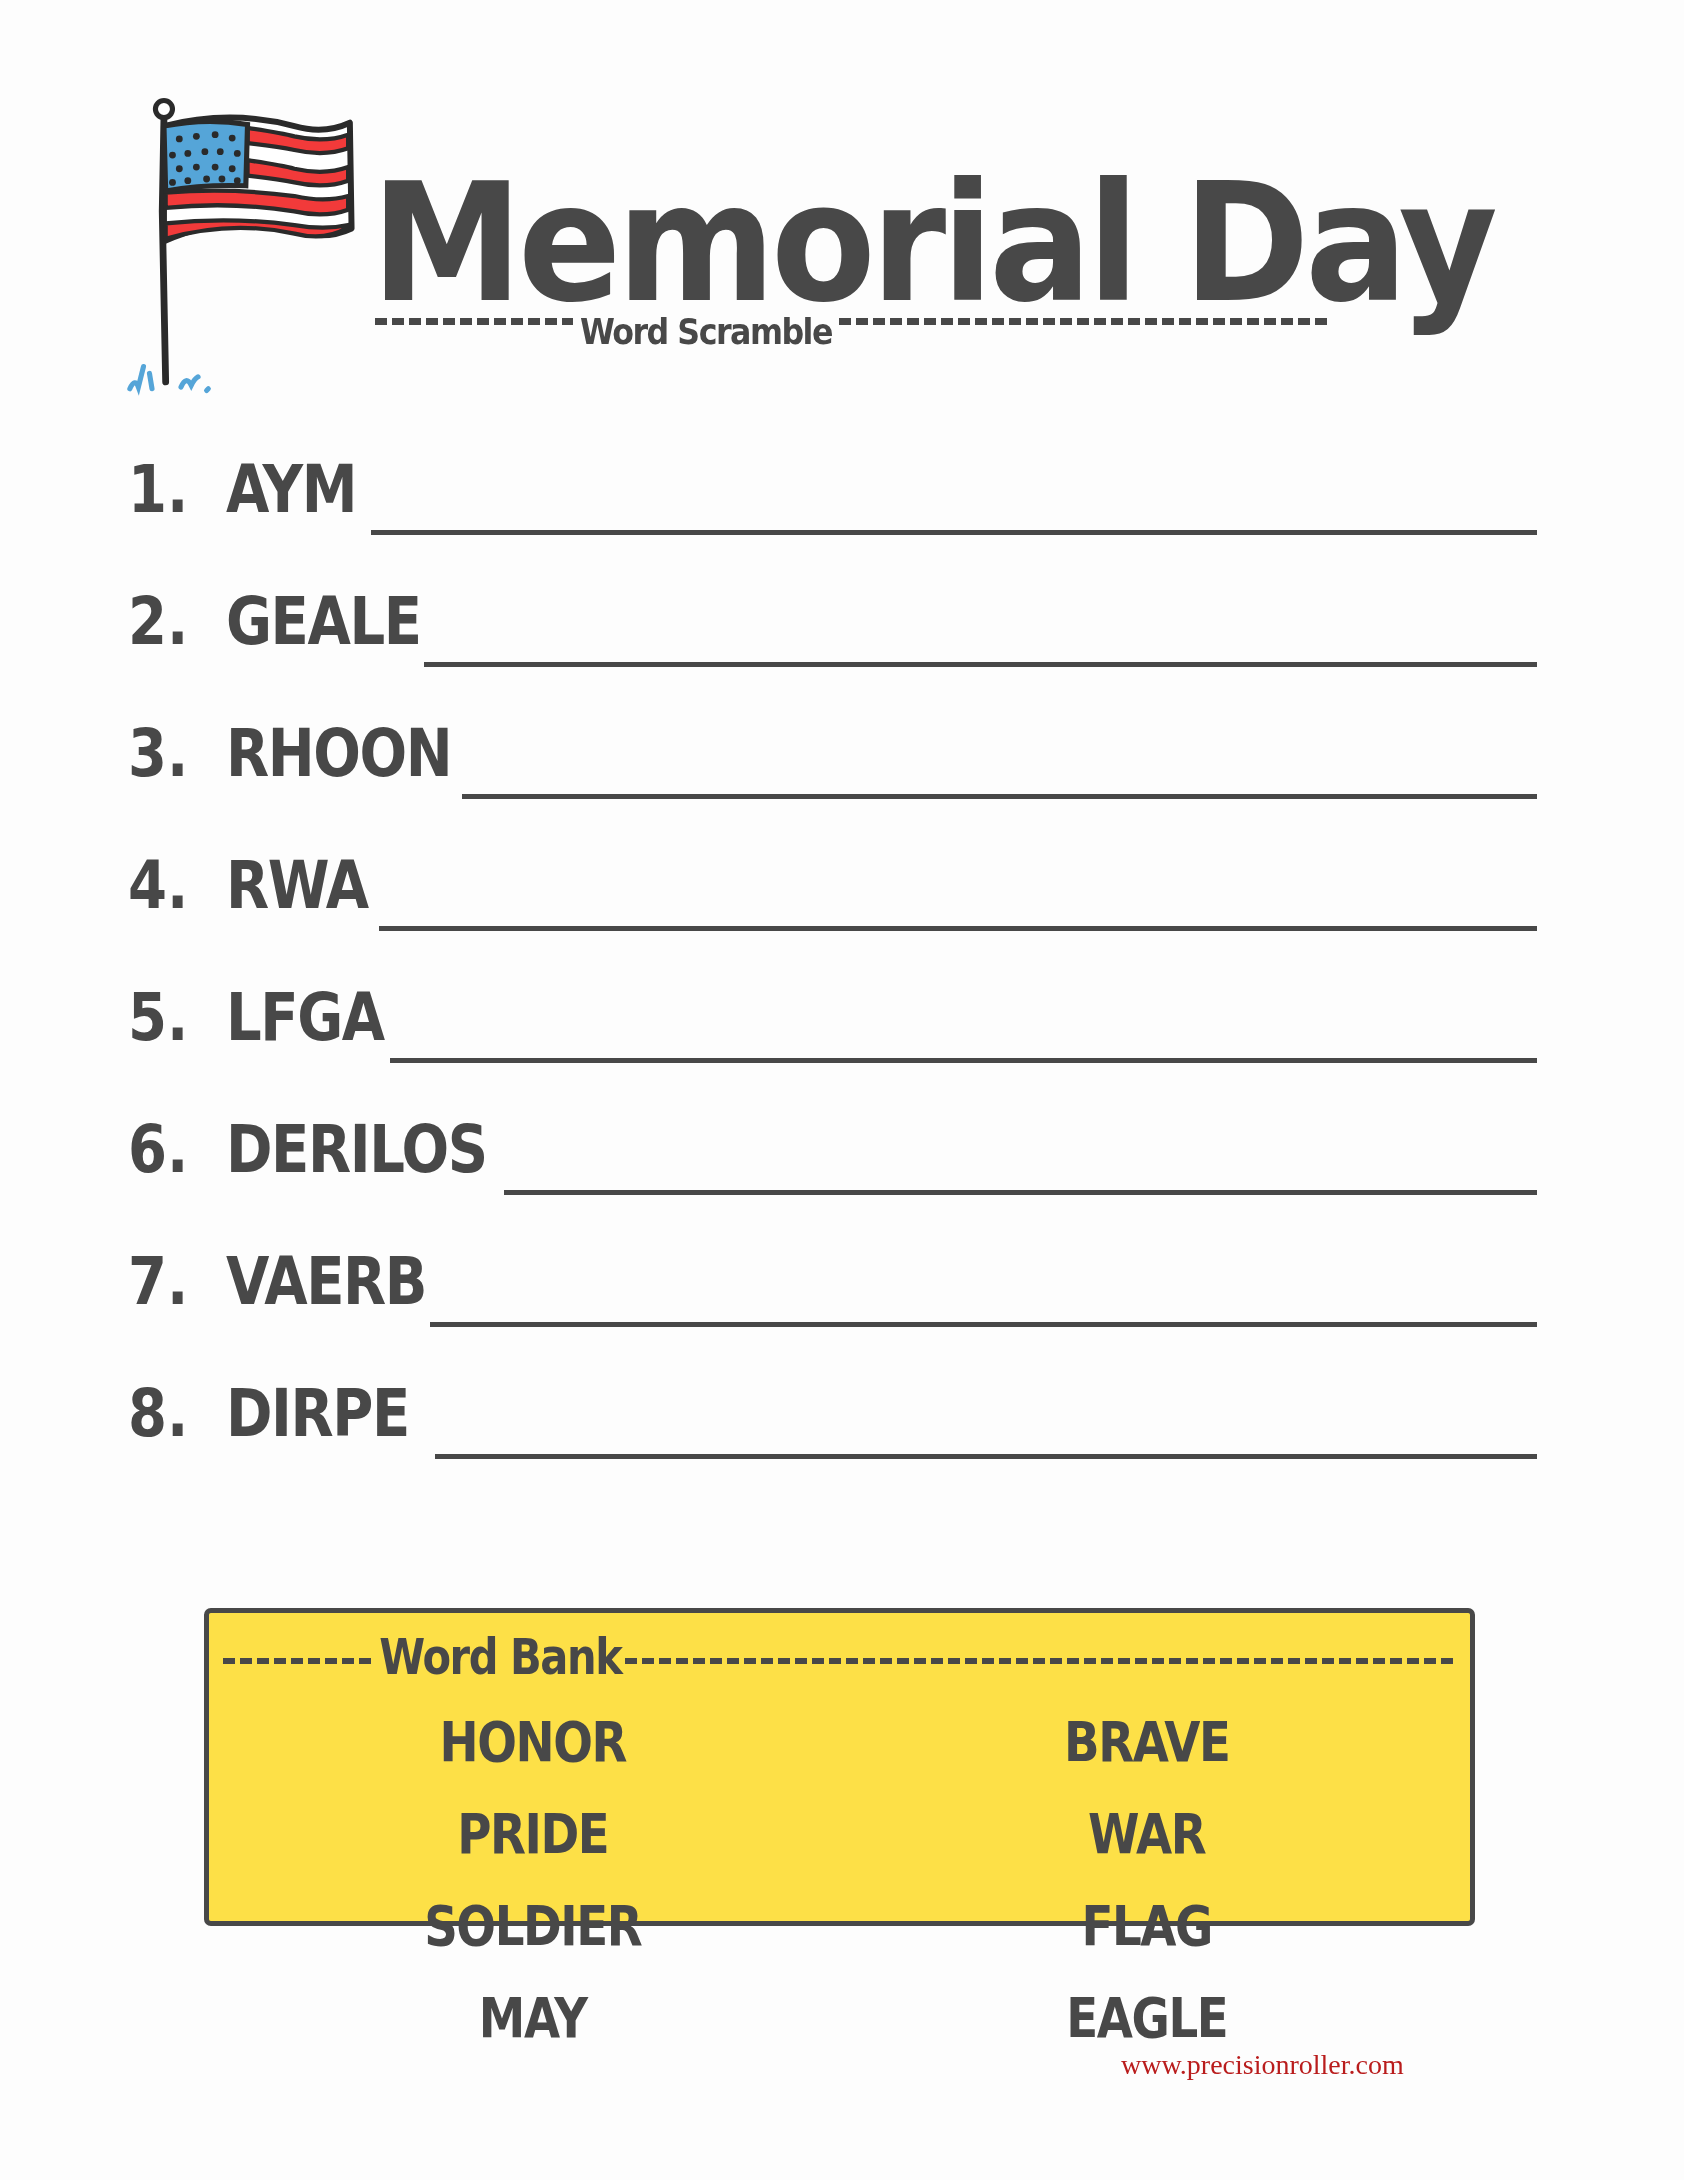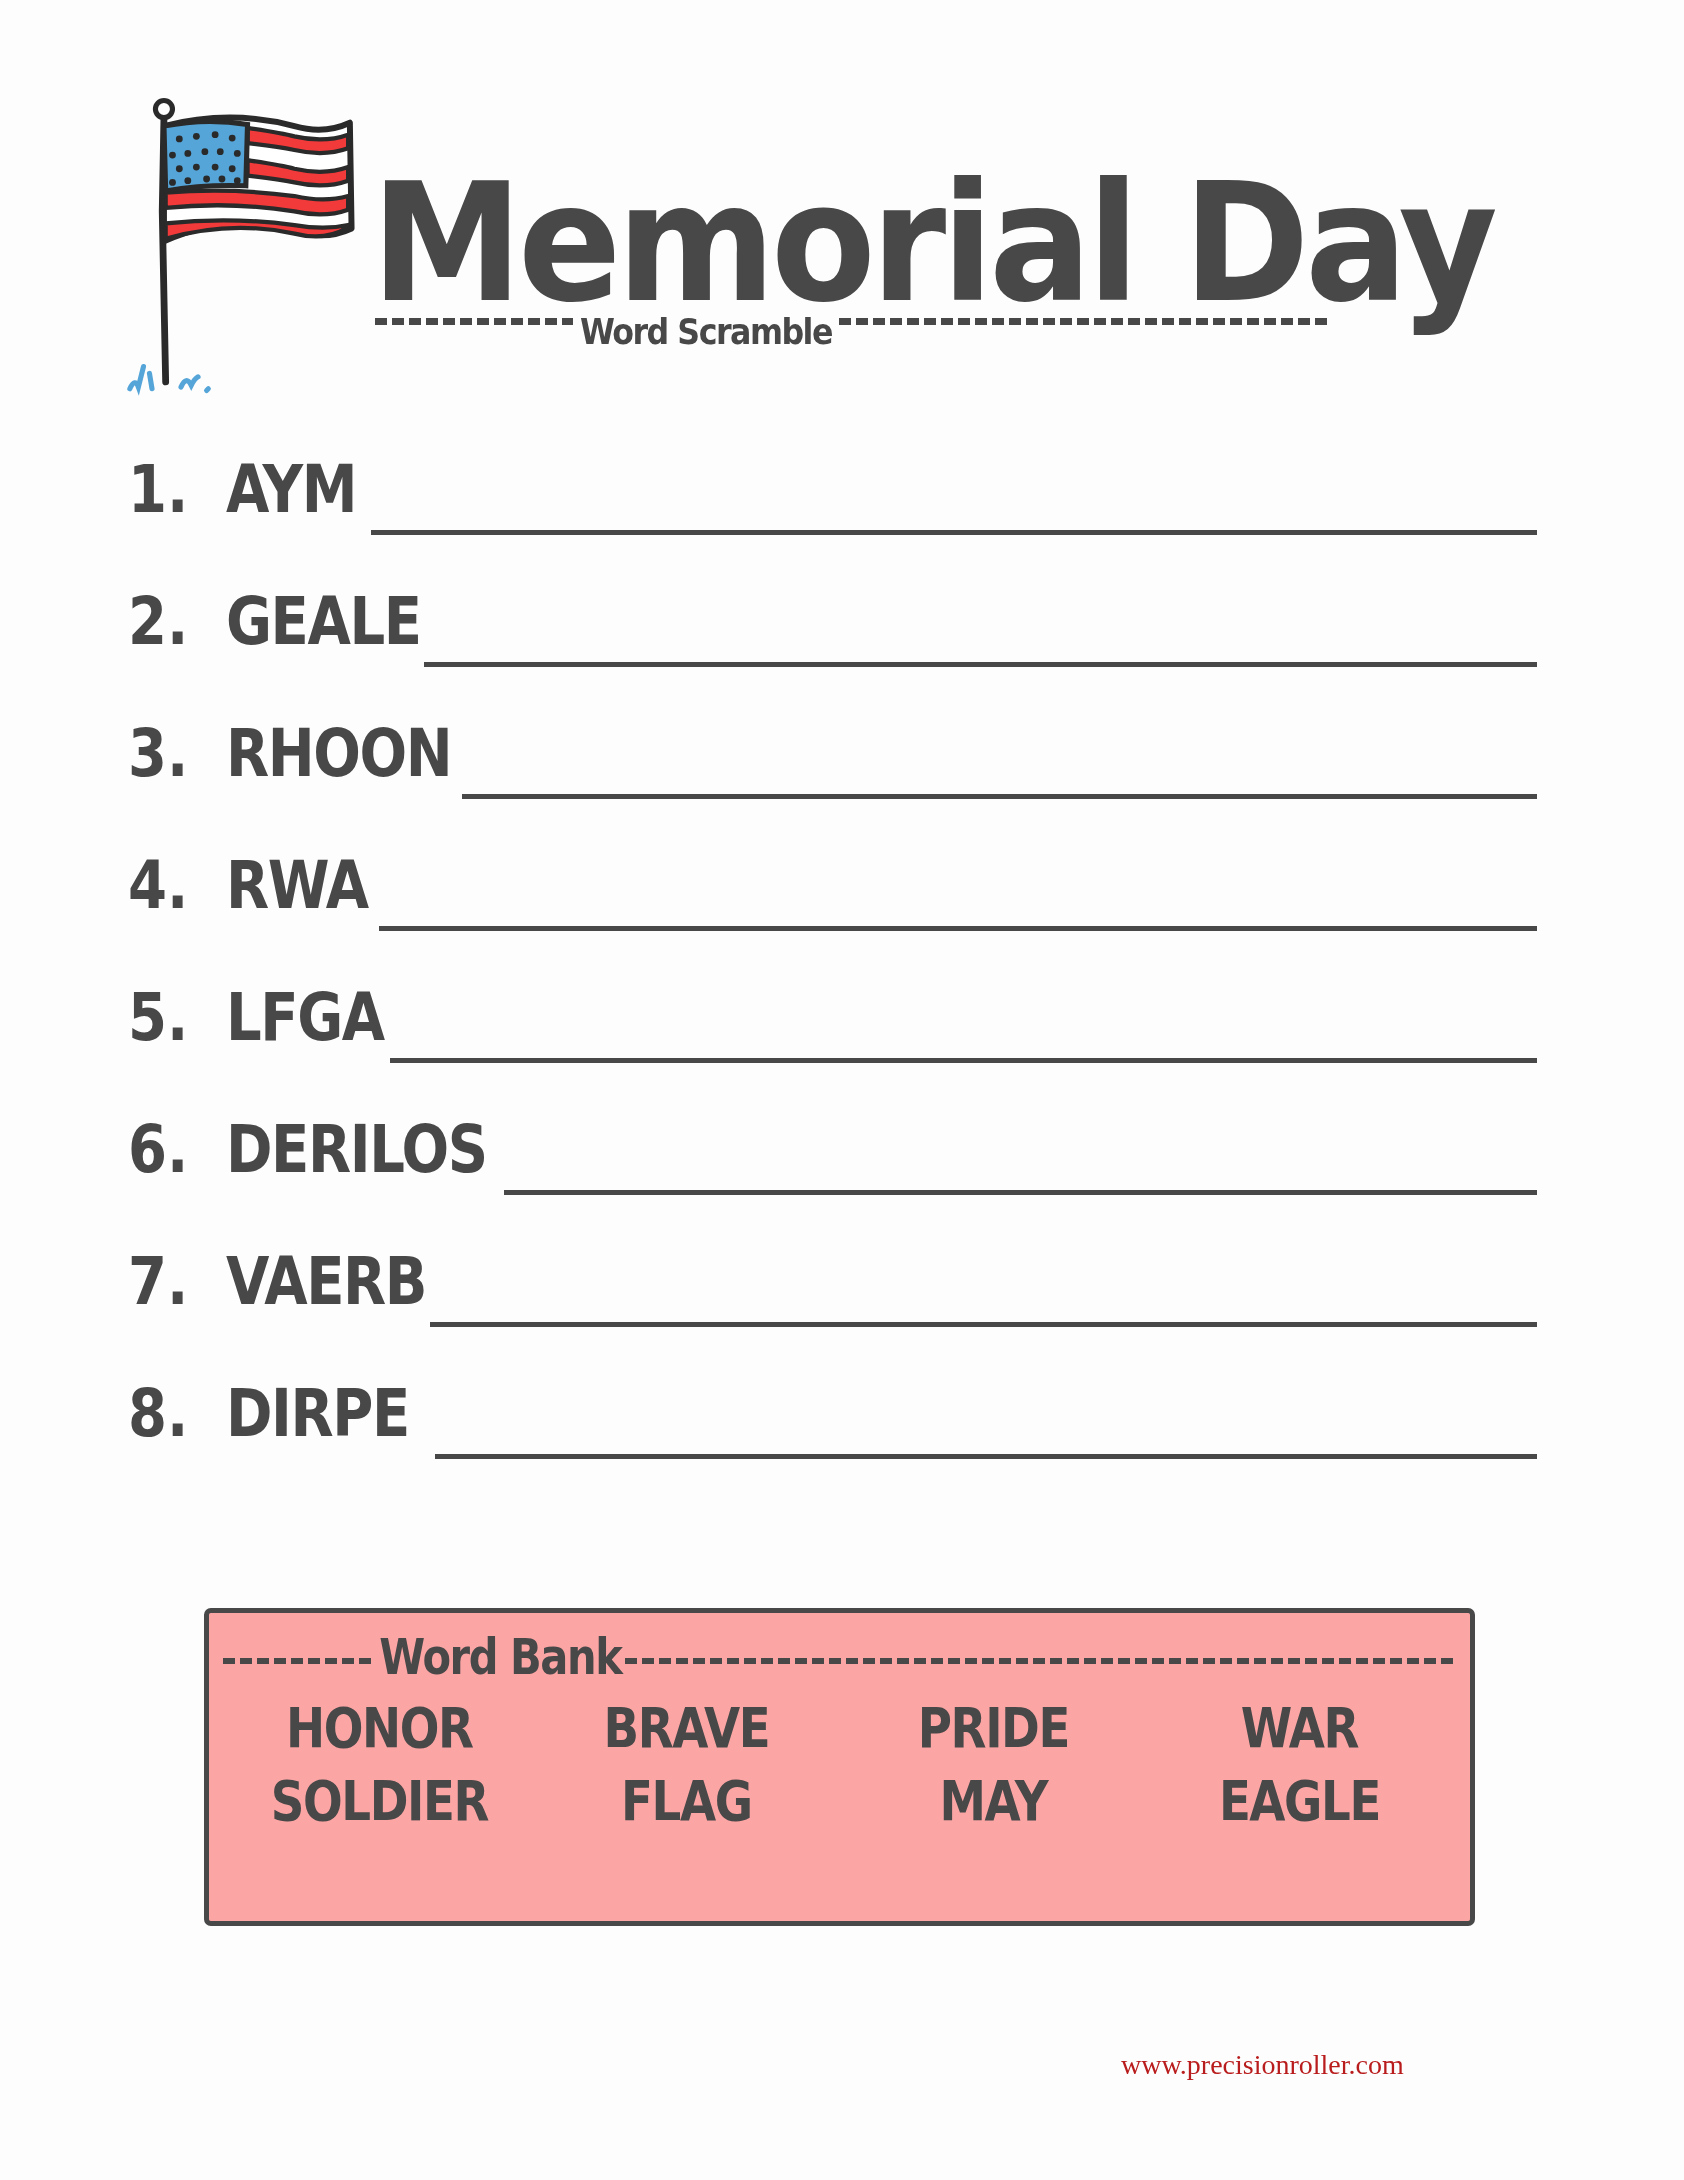--- a/index.html
+++ b/index.html
@@ -111,21 +111,21 @@
       background: #484848;
     }
     .word-bank {
       position: absolute;
       left: 204px;
       top: 1608px;
       width: 1261px;
       height: 308px;
       border: 5.1px solid #484848;
       border-radius: 6.8px;
-      background: #fca5a5;
+      background: #fde047;
     }
     .wb-header {
       position: absolute;
       left: 13.6px;
       top: 19px;
       width: 1233px;
       height: 51px;
       display: flex;
       align-items: center;
     }
@@ -136,25 +136,25 @@
       font-size: 49px;
       letter-spacing: -1.7px;
       color: #484848;
       white-space: nowrap;
       transform: scaleX(0.85);
       margin: 0 -17px;
     }
     .wb-grid {
       position: absolute;
       left: 17px;
-      top: 88px;
+      top: 102px;
       width: 1227px;
       display: grid;
-      grid-template-columns: repeat(4, 1fr);
-      row-gap: 18px;
+      grid-template-columns: repeat(2, 1fr);
+      row-gap: 37px;
     }
     .wb-word {
       text-align: center;
       font-family: "DejaVu Sans", sans-serif;
       font-weight: bold;
       font-size: 55px;
       line-height: 1;
       color: #484848;
       letter-spacing: -1.7px;
       transform: scaleX(0.85);

